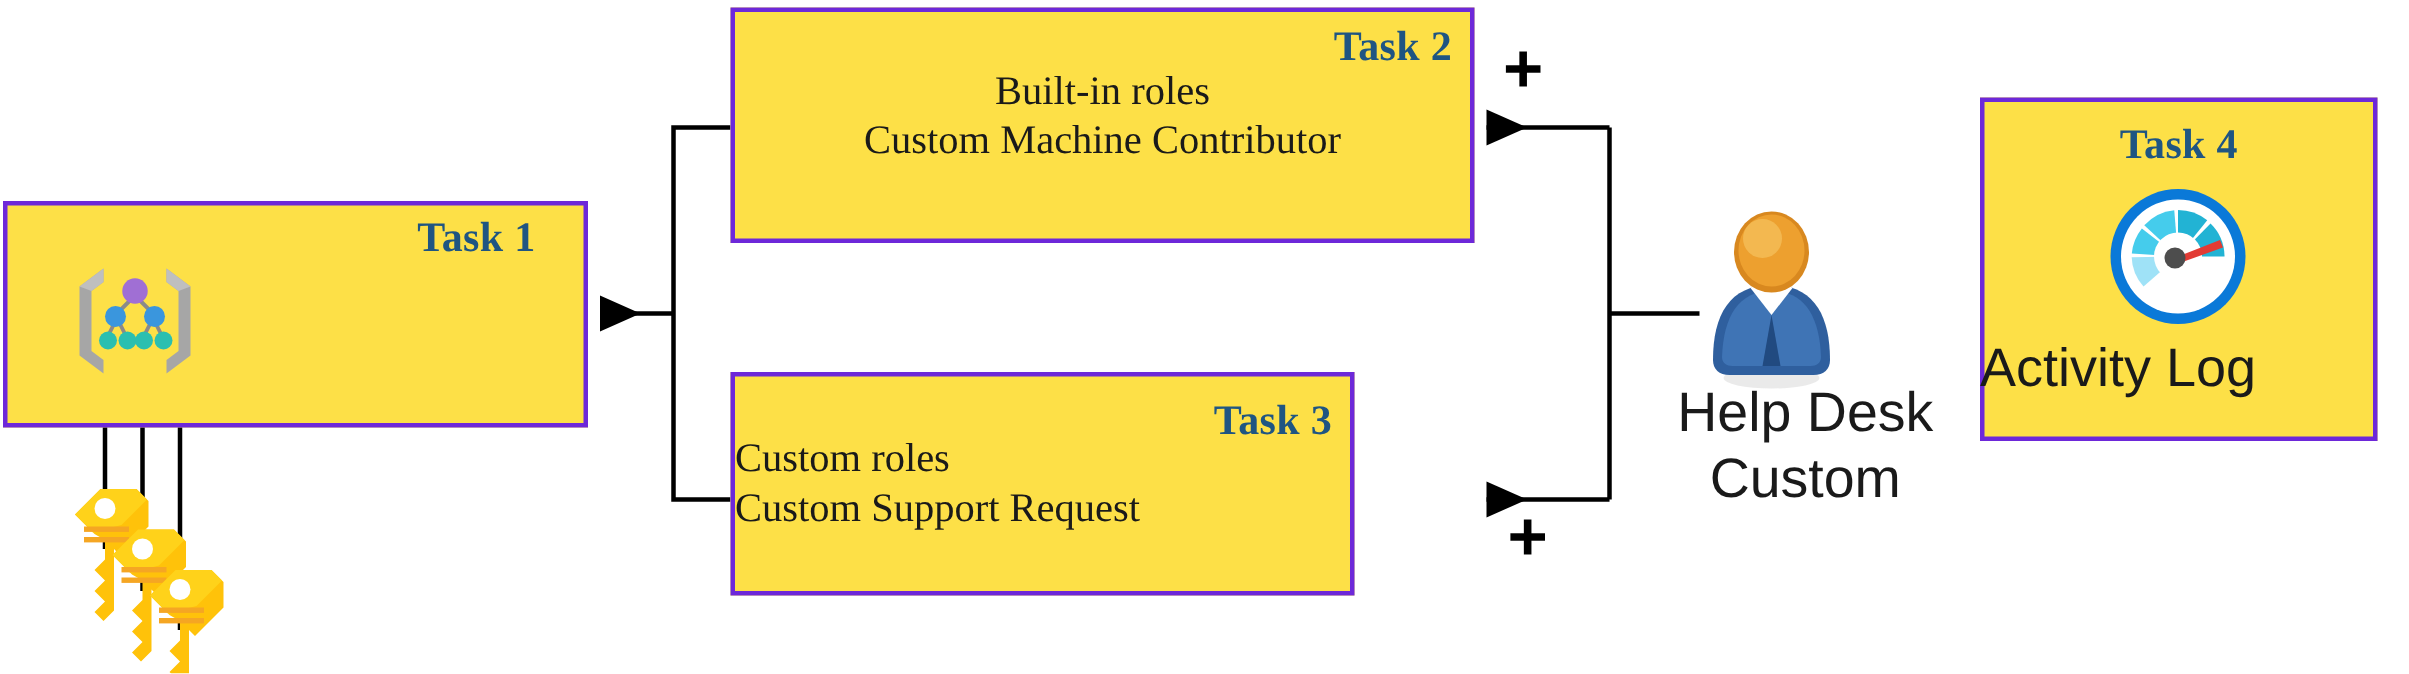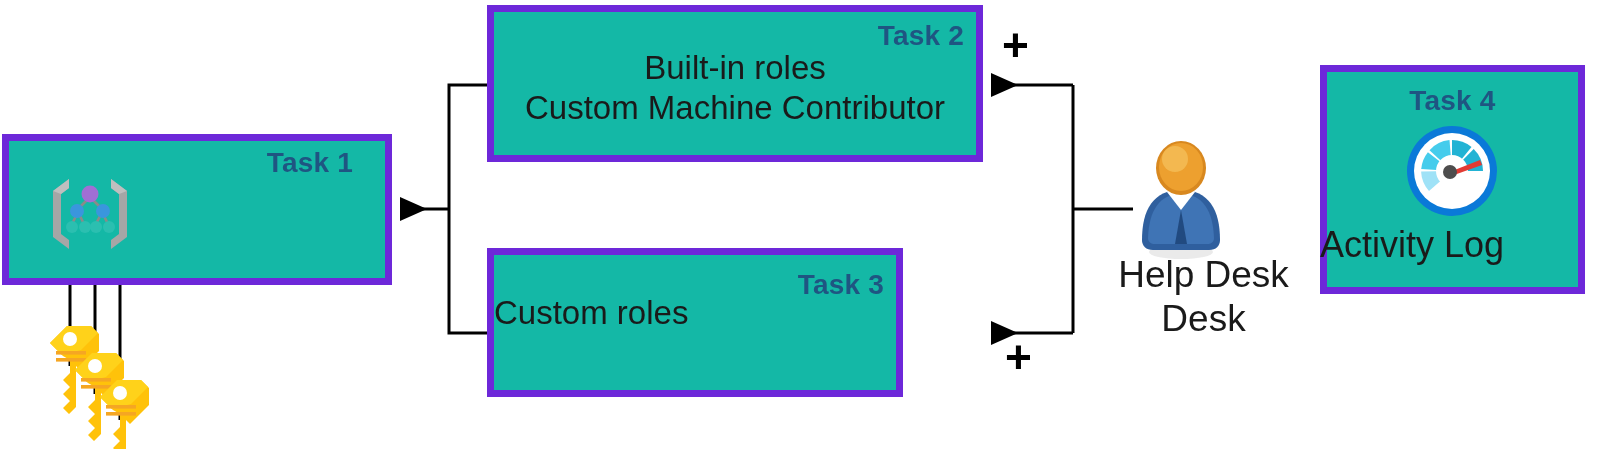--- a/index.html
+++ b/index.html
@@ -23,23 +23,24 @@
   .svg-layer {
     position: absolute;
     left: 0; top: 0;
     width: 1606px;
     height: 449px;
   }
 
   
   .task-box {
     position: absolute;
-    background: #14b8a6;
-    border: 7px solid #6d28d9;
+    background: #fde047;
+    border: 3px solid #6d28d9;
     box-sizing: border-box;
+    font-family: Liberation Serif, serif;
   }
   #box-task1 { left: 2px;    top: 134px; width: 390px; height: 151px; }
   #box-task2 { left: 487px;  top: 5px;   width: 496px; height: 157px; }
   #box-task3 { left: 487px;  top: 248px; width: 416px; height: 149px; }
   #box-task4 { left: 1320px; top: 65px;  width: 265px; height: 229px; }
 
   .task-tag {
     position: absolute;
     color: #1f5582;
     font-weight: bold;
@@ -48,21 +49,21 @@
     white-space: nowrap;
   }
   #tag-task1 { right: 32px; top: 6px; }
   #tag-task2 { right: 12px; top: 8px; }
   #tag-task3 { right: 12px; top: 14px; }
   #tag-task4 { left: 0; right: 0; top: 13px; text-align: center; }
 
   .box-body {
     position: absolute;
     color: #1a1a1a;
-    font-size: 33px;
+    font-size: 27px;
     line-height: 1.22;
     white-space: nowrap;
   }
   #t2-lines { left: 0; right: 0; top: 36px; text-align: center; }
   #t3-lines { left: 0; right: 0; top: 38px; text-align: left; }
   #t2-lines .ln2, #t3-lines .ln2 { display: block; }
 
   #t1-title {
     position: absolute;
     left: 162px;
@@ -209,20 +210,21 @@
     <div class="box-body" id="t2-lines">
       <span class="ln1">Built-in roles</span>
       <span class="ln2">Custom Machine Contributor</span>
     </div>
   </div>
 
   <div class="task-box" id="box-task3">
     <div class="task-tag" id="tag-task3">Task 3</div>
     <div class="box-body" id="t3-lines">
       <span class="ln1">Custom roles</span>
+      <span class="ln2">Custom Support Request</span>
     </div>
   </div>
 
   <div class="task-box" id="box-task4">
     <div class="task-tag" id="tag-task4">Task 4</div>
   </div>
 
   <svg id="gauge-icon" viewBox="0 0 108 99">
     <circle cx="54" cy="50" r="45" fill="#0a79d8"></circle>
     <circle cx="54" cy="50" r="38" fill="#ffffff"></circle>
@@ -247,21 +249,21 @@
     <path d="M48,54 C26,54 16,71 15,98 C15,102 18,104 22,104 L74,104 C78,104 81,102 81,98 C80,71 70,54 48,54 Z" fill="#3f74b5"></path>
     <path d="M34,52 L48,70 L62,52 C58,49 52,48 48,48 C44,48 38,49 34,52 Z" fill="#ffffff"></path>
     <path d="M48,70 L42,104 L54,104 Z" fill="#214a80"></path>
     <ellipse cx="48" cy="28" rx="25" ry="27" fill="#d8881f"></ellipse>
     <ellipse cx="48" cy="27" rx="22" ry="24" fill="#eda02f"></ellipse>
     <ellipse cx="42" cy="19" rx="13" ry="13" fill="#f6c463" opacity="0.65"></ellipse>
   </svg>
 
   <div id="person-caption">
     <span>Help Desk</span>
-    <span>Desk</span>
+    <span>Custom</span>
   </div>
 
   <svg id="keys-icon" viewBox="0 0 118 136">
 
     <g>
       <path d="M14,30 L31,13 L55,13 L63,21 L63,38 L44,57 L40,53 L40,94 L33,101 L27,95 L34,88 L27,81 L34,74 L27,67 L34,60 L34,47 L27,43 Z" fill="#ffc20a"></path>
       <path d="M14,30 L31,13 L55,13 L62,20 L45,37 L26,42 Z" fill="#ffd21a"></path>
       <circle cx="34" cy="26" r="7" fill="#ffffff"></circle>
       <rect x="20" y="38" width="30" height="3.6" fill="#f5a623"></rect>
       <rect x="20" y="45" width="30" height="3.6" fill="#f5a623"></rect>

